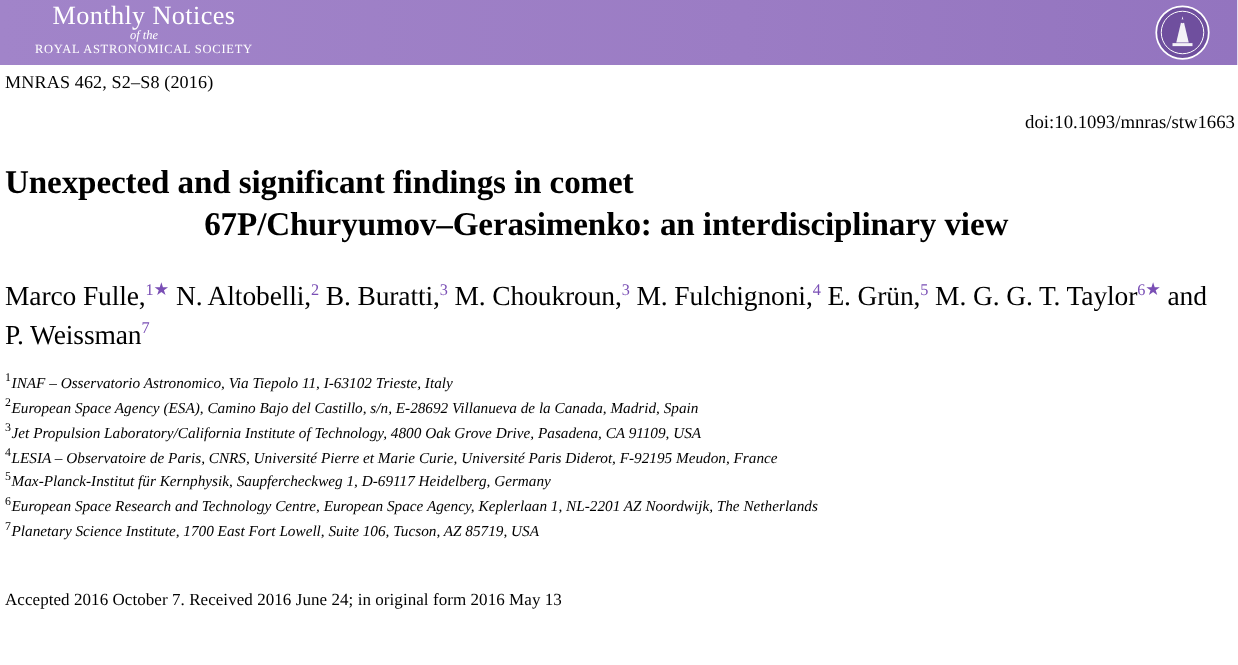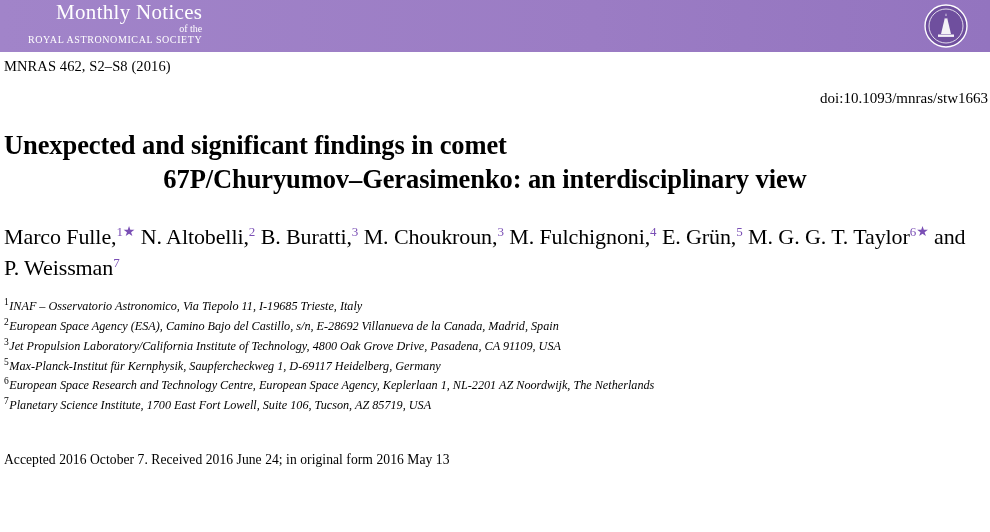--- a/index.html
+++ b/index.html
@@ -21,32 +21,33 @@
     height: 52px;
     background: #9b7cc4;
     background: linear-gradient(to right, #a184c9 0%, #9b7cc4 60%, #9374bf 100%);
     overflow: hidden;
   }
   .masthead-left {
     position: absolute;
     left: 28px;
     top: 2px;
     color: #ffffff;
-    text-align: right;
+    text-align: center;
     line-height: 1.0;
   }
   .masthead-title {
     font-family: "Liberation Serif", serif;
     font-size: 21px;
     font-style: normal;
     letter-spacing: 0.3px;
     white-space: nowrap;
   }
   .masthead-of {
     font-size: 10px;
+    font-style: italic;
     margin-top: 1px;
   }
   .masthead-society {
     font-size: 10px;
     letter-spacing: 0.6px;
     margin-top: 1px;
     white-space: nowrap;
   }
   .masthead-seal {
     position: absolute;
@@ -161,22 +162,23 @@
 <div class="article">
 
   <h1 class="title">
     <span>Unexpected and significant findings in comet</span>
     <span class="line2">67P/Churyumov–Gerasimenko: an interdisciplinary view</span>
   </h1>
 
   <div class="authors"><span>Marco Fulle,</span><sup class="aff">1</sup><span class="star">★</span> <span>N. Altobelli,</span><sup class="aff">2</sup> <span>B. Buratti,</span><sup class="aff">3</sup> <span>M. Choukroun,</span><sup class="aff">3</sup> <span>M. Fulchignoni,</span><sup class="aff">4</sup> <span>E. Grün,</span><sup class="aff">5</sup> <span>M. G. G. T. Taylor</span><sup class="aff">6</sup><span class="star">★</span> <span>and P. Weissman</span><sup class="aff">7</sup> </div>
 
   <div class="affiliations">
-      <div class="aff-line"><sup>1</sup><span>INAF – Osservatorio Astronomico, Via Tiepolo 11, I-19685 Trieste, Italy</span></div>
+      <div class="aff-line"><sup>1</sup><span>INAF – Osservatorio Astronomico, Via Tiepolo 11, I-63102 Trieste, Italy</span></div>
       <div class="aff-line"><sup>2</sup><span>European Space Agency (ESA), Camino Bajo del Castillo, s/n, E-28692 Villanueva de la Canada, Madrid, Spain</span></div>
       <div class="aff-line"><sup>3</sup><span>Jet Propulsion Laboratory/California Institute of Technology, 4800 Oak Grove Drive, Pasadena, CA 91109, USA</span></div>
+      <div class="aff-line"><sup>4</sup><span>LESIA – Observatoire de Paris, CNRS, Université Pierre et Marie Curie, Université Paris Diderot, F-92195 Meudon, France</span></div>
       <div class="aff-line"><sup>5</sup><span>Max-Planck-Institut für Kernphysik, Saupfercheckweg 1, D-69117 Heidelberg, Germany</span></div>
       <div class="aff-line"><sup>6</sup><span>European Space Research and Technology Centre, European Space Agency, Keplerlaan 1, NL-2201 AZ Noordwijk, The Netherlands</span></div>
       <div class="aff-line"><sup>7</sup><span>Planetary Science Institute, 1700 East Fort Lowell, Suite 106, Tucson, AZ 85719, USA</span></div>
     </div>
 
   <div class="history">Accepted 2016 October 7. Received 2016 June 24; in original form 2016 May 13</div>
 </div>
 
 </body></html>

